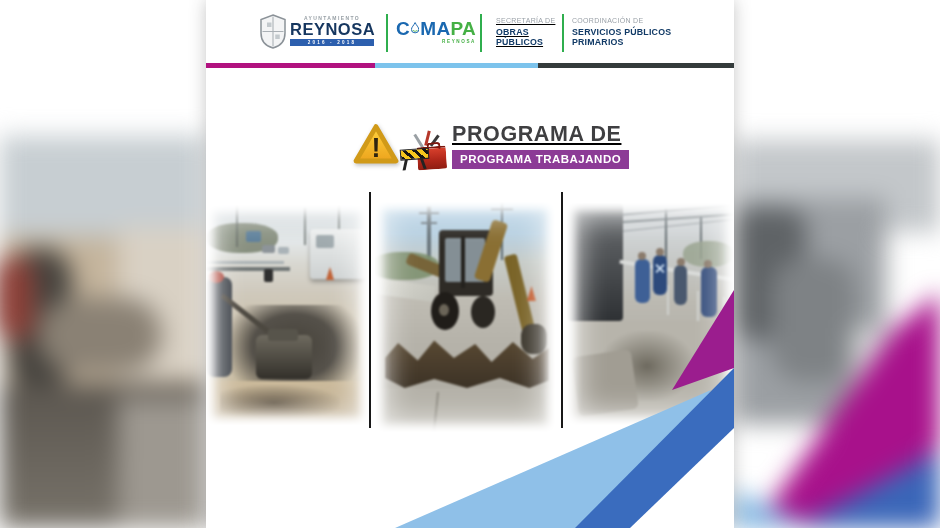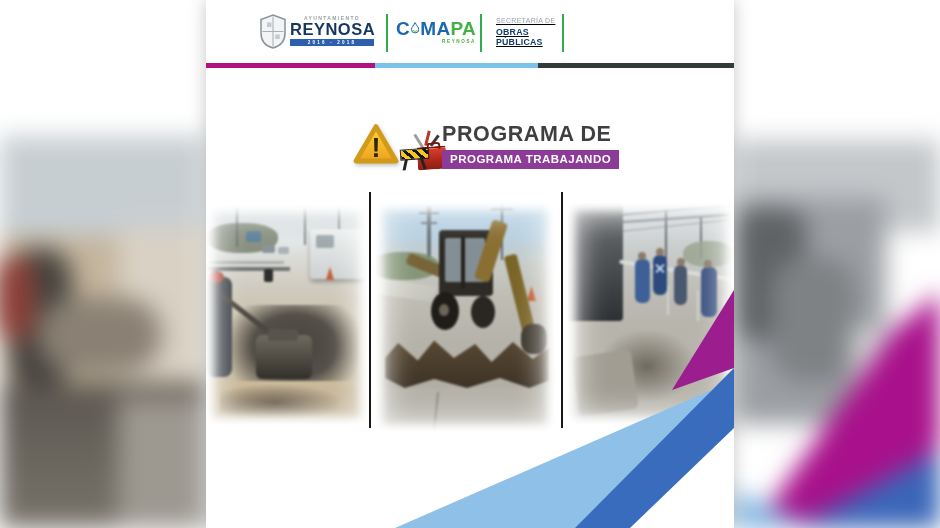--- a/index.html
+++ b/index.html
@@ -71,21 +71,21 @@
   .tl-w3{left:34px;top:2px;width:3px;height:13px;background:#3a3a3a;transform:rotate(40deg);}
   .tl-saw{left:0;top:15px;width:27px;height:9px;border:1px solid #222;
           background:repeating-linear-gradient(45deg,#151515 0 3px,#f5c61d 3px 7px);}
   .tl-leg1{left:3px;top:25px;width:3px;height:11px;background:#222;transform:skewX(-16deg);}
   .tl-leg2{left:21px;top:25px;width:3px;height:11px;background:#222;transform:skewX(16deg);}
   .tl-box{left:17px;top:14px;width:29px;height:21px;border-radius:2px;
           background:linear-gradient(180deg,#d8402c 0%,#b0271a 55%,#8e1d12 100%);
           border-top:2px solid #7c170e;}
   .tl-handle{left:27px;top:10px;width:10px;height:5px;border:2px solid #7c170e;border-bottom:none;
              border-radius:4px 4px 0 0;background:transparent;}
-  .title-text{position:absolute;left:236px;top:122px;z-index:4;}
+  .title-text{position:absolute;left:246px;top:122px;z-index:4;text-decoration:underline;}
   .tt-1{font-size:21.5px;font-weight:900;color:#3f3f41;letter-spacing:.6px;white-space:nowrap;}
   .tt-2{display:inline-block;margin-top:3px;background:#8c3b96;color:#fff;font-size:11.5px;
         font-weight:800;letter-spacing:.5px;padding:3px 8px 4px;white-space:nowrap;}
   
   .photo{position:absolute;z-index:1;overflow:hidden;}
   .ph1{left:0;top:205px;width:162px;height:220px;}
   .ph2{left:169px;top:202px;width:180px;height:230px;}
   .ph3{left:361px;top:203px;width:167px;height:222px;}
   .ph-in{position:absolute;inset:0;filter:blur(1.1px);}
   .photo::after{content:"";position:absolute;inset:0;z-index:5;pointer-events:none;
@@ -238,25 +238,30 @@
         <span class="cm-green">PA</span>
       </div>
       <div class="cm-sub">REYNOSA</div>
     </div>
 
     <div class="vdiv vd2"></div>
 
     <div class="hblock hb-obras">
       <div class="hb-gray">SECRETARÍA DE</div>
       <div class="hb-navy">OBRAS</div>
-      <div class="hb-navy">PÚBLICAS</div>
+      <div class="hb-navy">PÚBLICOS</div>
     </div>
 
     <div class="vdiv vd3"></div>
 
+    <div class="hblock hb-serv">
+      <div class="hb-gray">COORDINACIÓN DE</div>
+      <div class="hb-navy">SERVICIOS PÚBLICOS</div>
+      <div class="hb-navy">PRIMARIOS</div>
+    </div>
 
     <div class="stripe">
       <div class="st st-m"></div>
       <div class="st st-b"></div>
       <div class="st st-d"></div>
     </div>
 
     <div class="warn">
       <svg viewBox="0 0 60 56">
         <defs>

